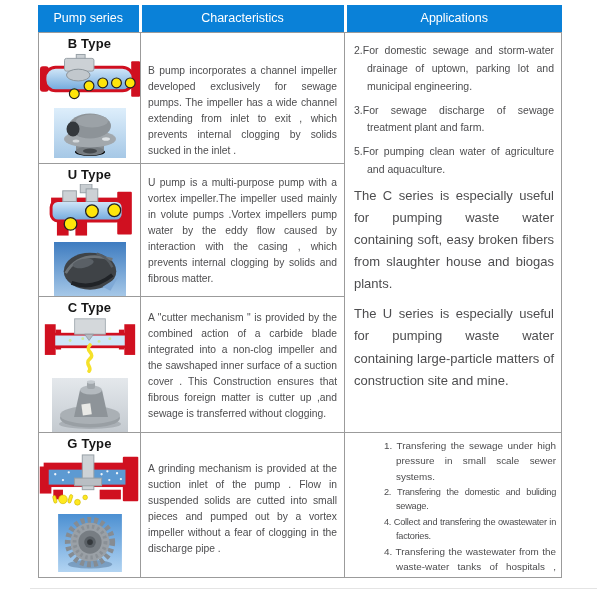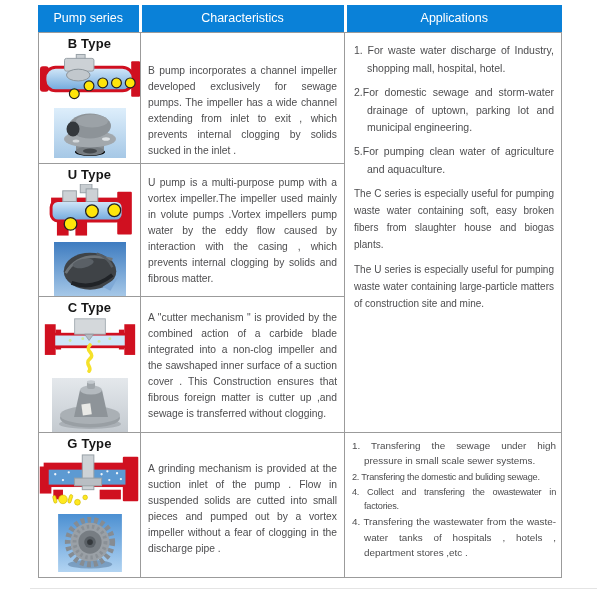--- a/index.html
+++ b/index.html
@@ -35,24 +35,24 @@
   .chars p{margin:0;font-size:10.3px;line-height:1.55;color:#4d4d4f;text-align:justify;}
   .pt-b{padding-top:30px;}
   .pt-u{padding-top:11px;}
   .pt-c{padding-top:13px;}
   .pt-g{padding-top:28px;}
 
   
   .apps{padding:9px 7px 0 9px;}
   .app-item{font-size:10.5px;line-height:1.7;color:#4d4d4f;text-align:justify;
             padding-left:13px;text-indent:-13px;margin-bottom:6px;}
-  .app-note{font-size:10px;line-height:1.7;color:#4d4d4f;text-align:justify;margin-bottom:8px;}
-
-  
-  .apps-g{padding:5px 5px 0 7px;}
+  .app-note{font-size:13px;line-height:1.7;color:#4d4d4f;text-align:justify;margin-bottom:8px;}
+
+  
+  .apps-g{padding:5px 5px 0 7px;margin-left:32px;}
   .g-item{font-size:9.9px;line-height:1.55;color:#4d4d4f;text-align:justify;
           padding-left:12px;text-indent:-12px;margin-bottom:1px;}
   .g-item.condensed{font-size:9.2px;letter-spacing:-0.25px;}
 
   .page-line{position:absolute;left:30px;top:588px;width:567px;height:1px;background:#e4e4e4;}
 </style>
 </head>
 <body>
 
 <div class="canvas">
@@ -106,22 +106,22 @@
         <ellipse cx="19" cy="21" rx="6.5" ry="7.5" fill="#34383c"></ellipse>
         <ellipse cx="52" cy="31" rx="4" ry="1.8" fill="#dfe3e6"></ellipse>
         <ellipse cx="22" cy="33" rx="3.4" ry="1.6" fill="#d4d8db"></ellipse>
       </svg>
     </div>
     <div class="cell chars pt-b" style="grid-area:1/2">
       <p>B pump incorporates a channel impeller developed exclusively for sewage pumps. The impeller has a wide channel extending from inlet to exit , which prevents internal clogging by solids sucked in the inlet .</p>
     </div>
 
     <div class="cell apps no-r" style="grid-area:1/3/span 3/4">
-      <div class="app-item">1. For waste water discharge of Industry, shopping mall, hospital, hotel.</div>
       <div class="app-item">2.For domestic sewage and storm-water drainage of uptown, parking lot and municipal engineering.</div>
+      <div class="app-item">3.For sewage discharge of sewage treatment plant and farm.</div>
       <div class="app-item">5.For pumping clean water of agriculture and aquaculture.</div>
       <div class="app-note">The C series is especially useful for pumping waste water containing soft, easy broken fibers from slaughter house and biogas plants.</div>
       <div class="app-note">The U series is especially useful for pumping waste water containing large-particle matters of construction site and mine.</div>
     </div>
 
     <div class="cell series" style="grid-area:2/1">
       <div class="type-label">U Type</div>
       <svg class="diagram" width="92" height="54" viewBox="0 0 92 54">
         <rect x="36" y="0" width="12" height="9" fill="#c8cdd1" stroke="#97a0a6" stroke-width="1"></rect>
         <rect x="74" y="8" width="15" height="44" rx="1" fill="#d01020"></rect>

